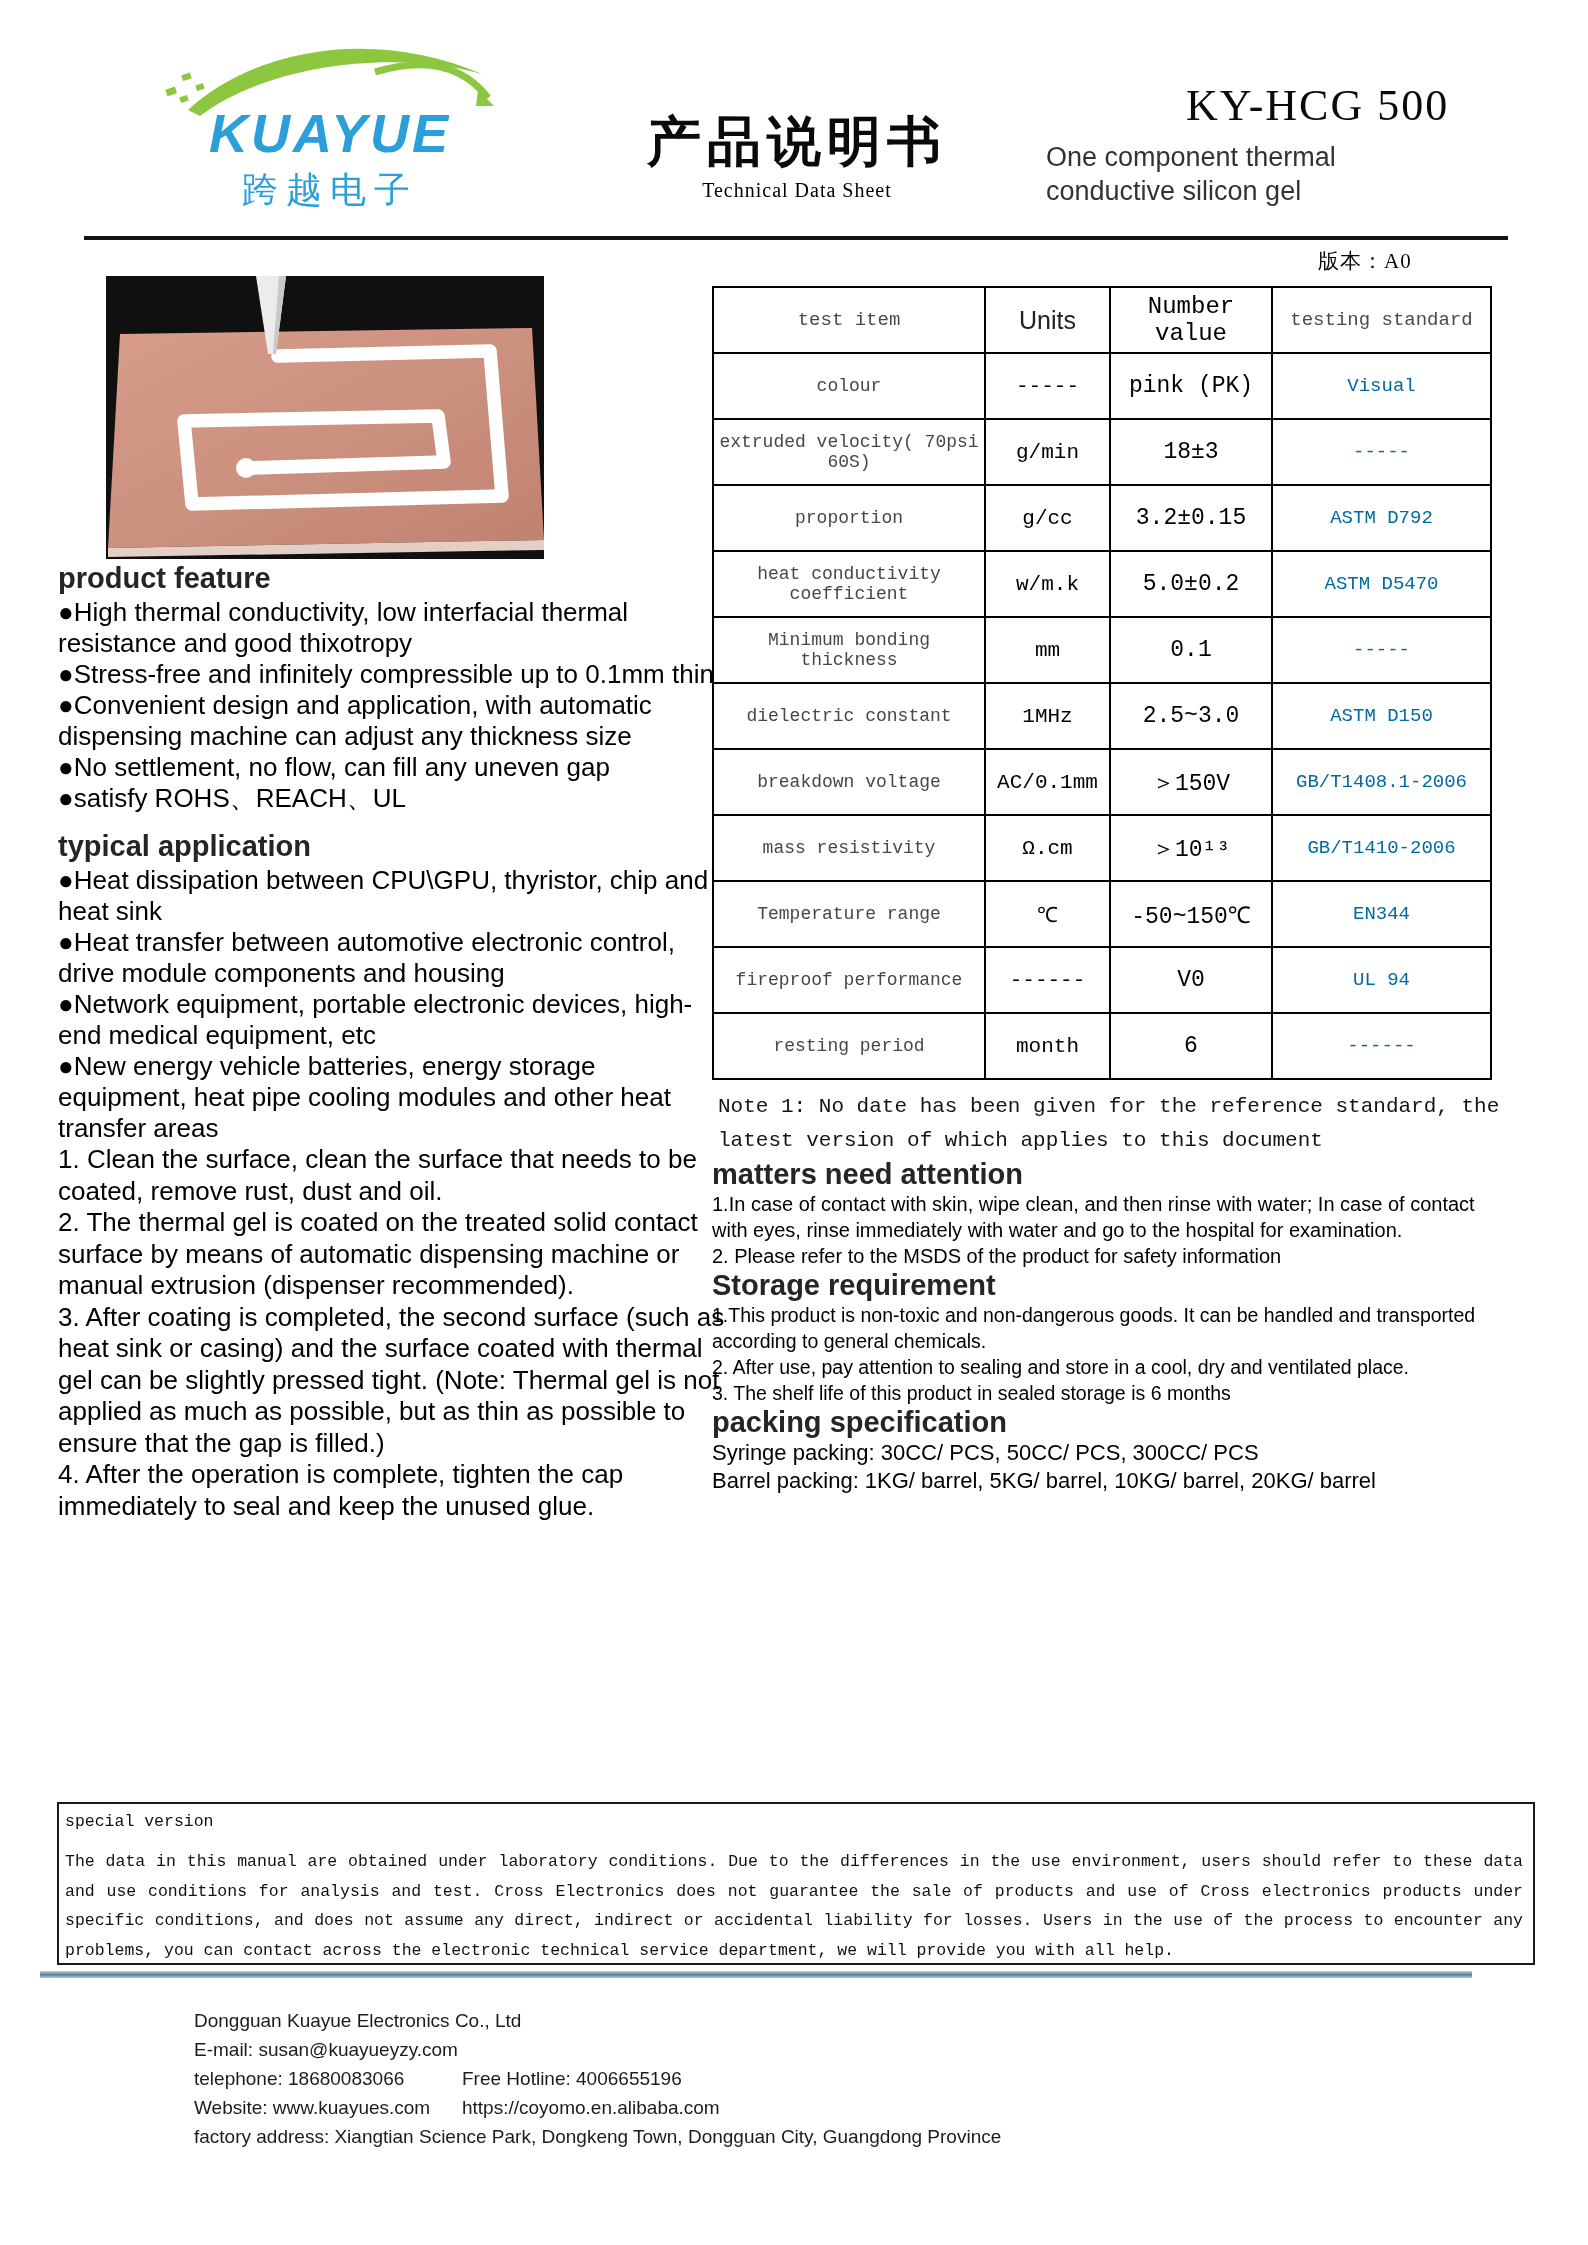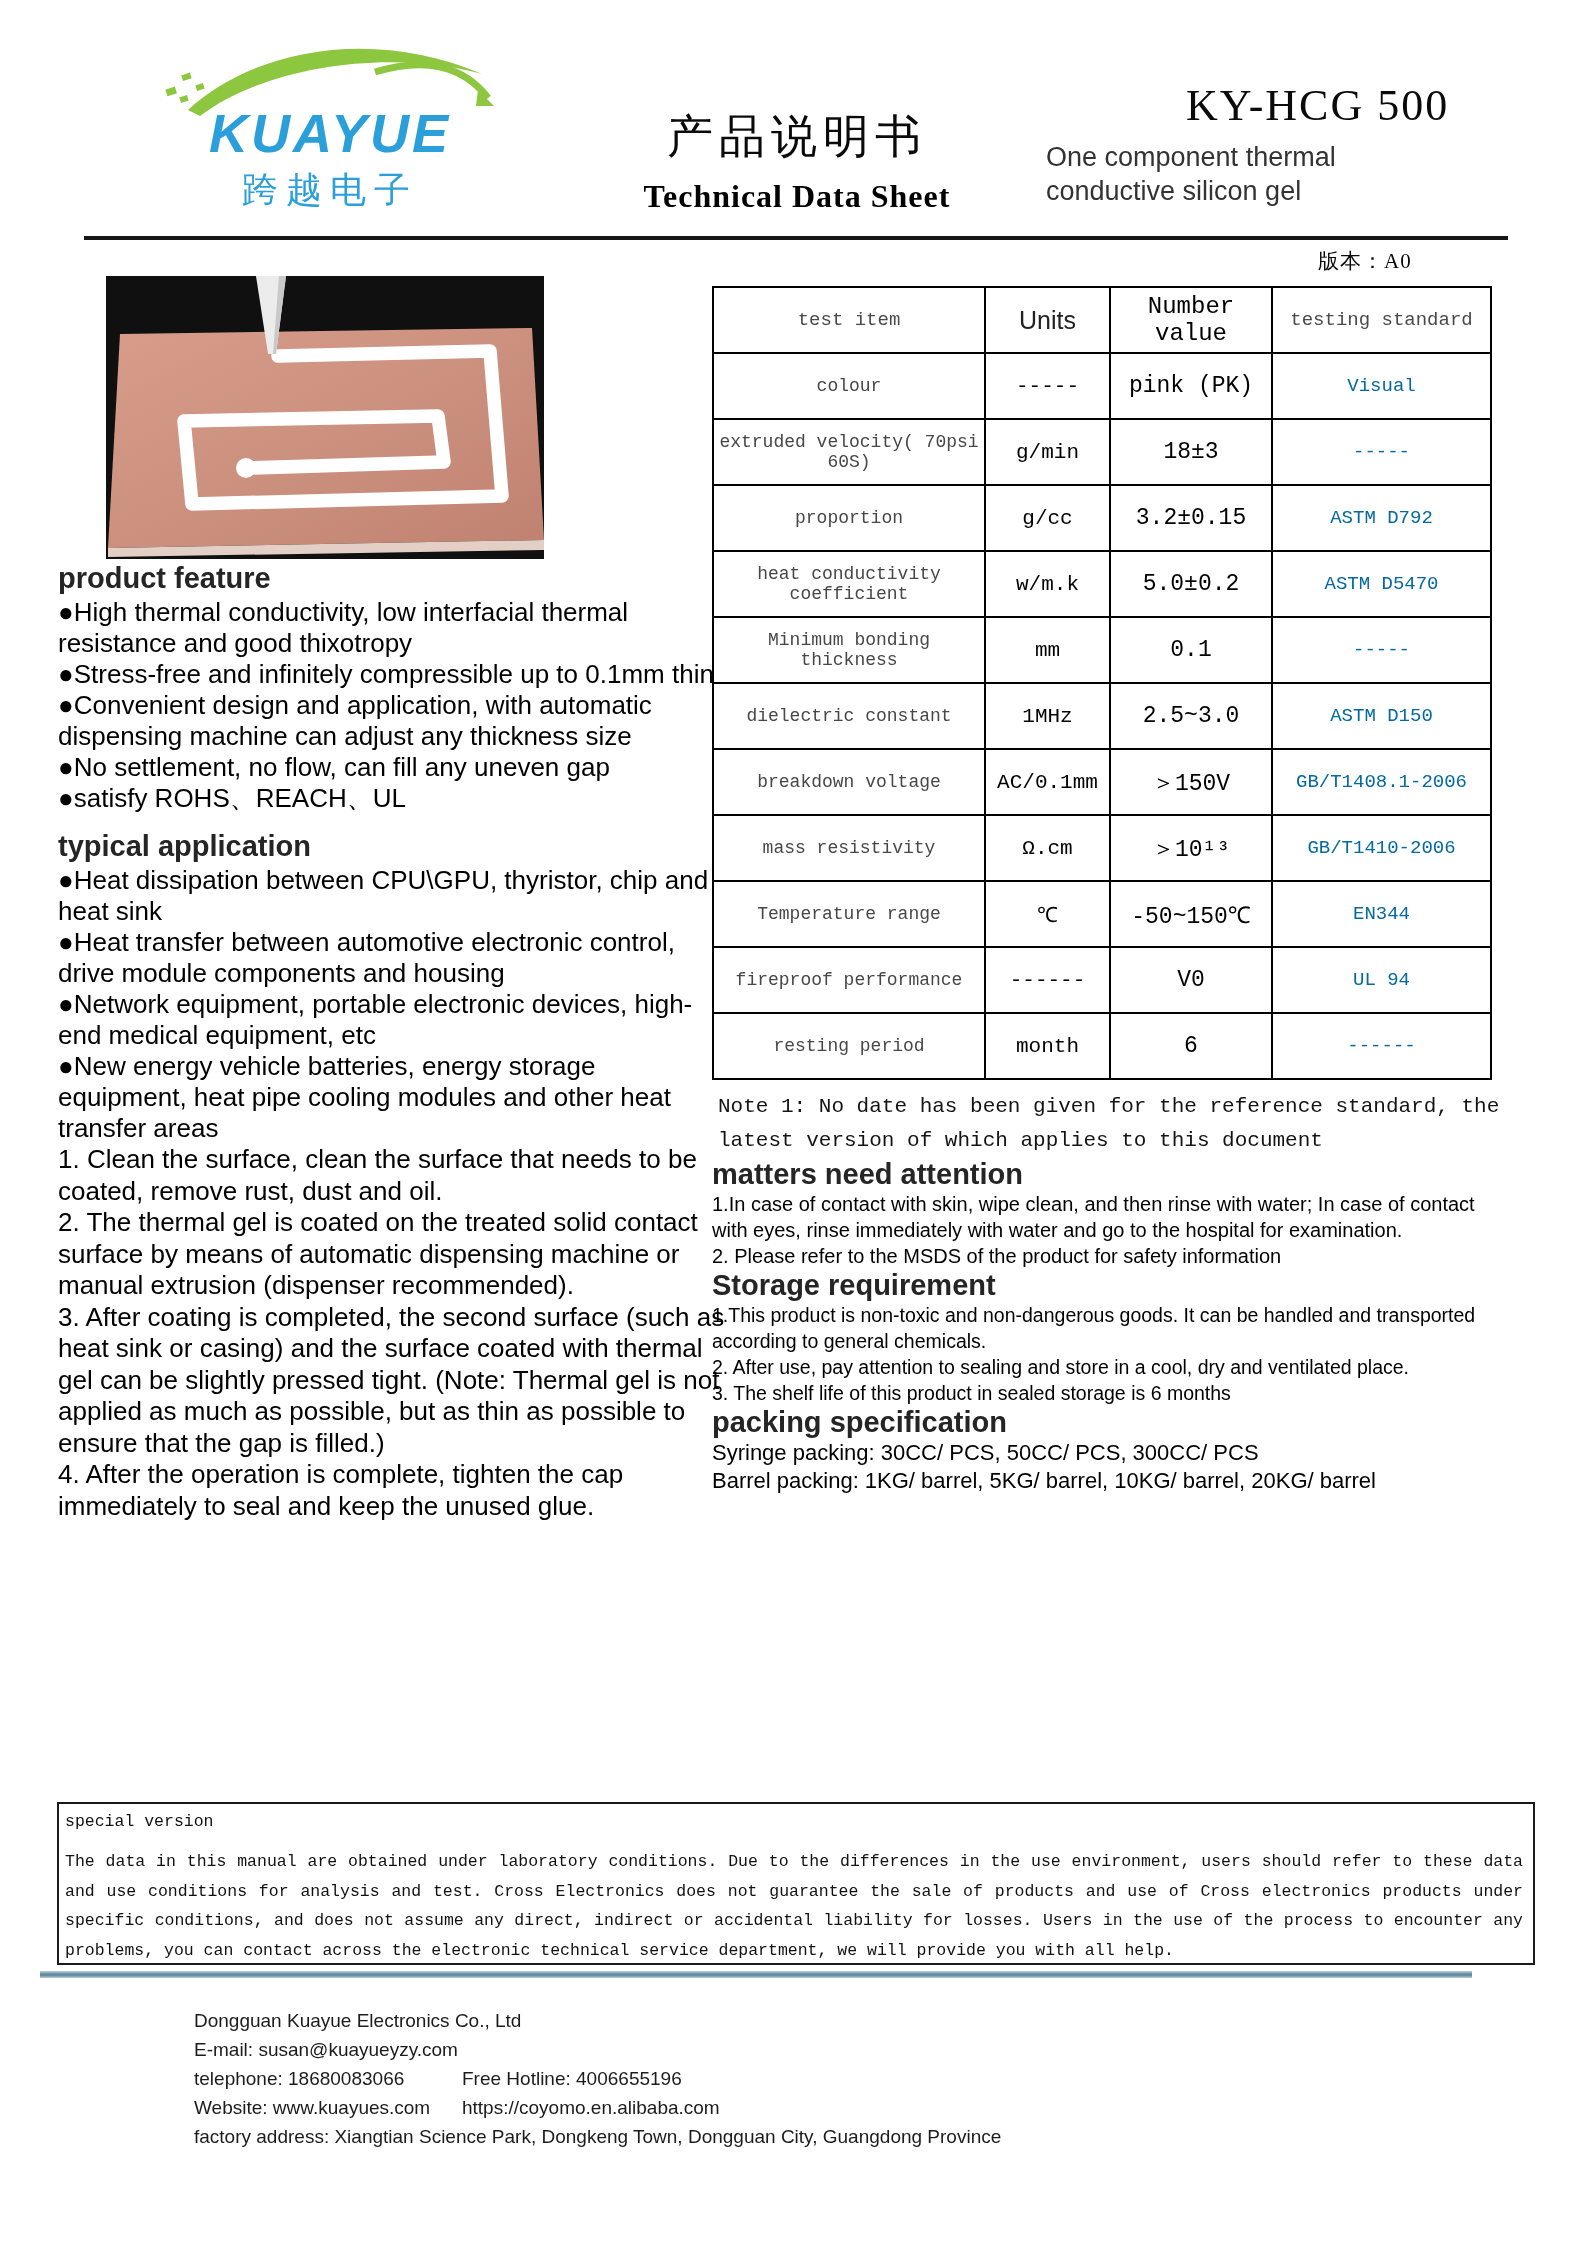--- a/index.html
+++ b/index.html
@@ -8,22 +8,22 @@
     position: relative; width: 1588px; height: 2245px;
     background: #ffffff; margin: 0 auto; overflow: hidden;
     font-family: "Liberation Sans", sans-serif; color:#000;
   }
   
   .logo-wrap { position:absolute; left:140px; top:26px; width:380px; height:185px; text-align:center; }
   .logo-swoosh { display:block; margin:0 auto; }
   .logo-name { font-size:54px; font-weight:800; font-style:italic; color:#2b9fd9; letter-spacing:3px; margin-top:-16px; }
   .logo-cn { font-size:36px; font-weight:400; color:#2b9fd9; letter-spacing:8px; margin-top:2px; }
   .doc-title { position:absolute; left:612px; top:106px; width:370px; text-align:center; }
-  .doc-title-cn { font-family:"Liberation Serif", serif; font-size:46px; font-weight:400; letter-spacing:6px; color:#0a0a0a; }
-  .doc-title-en { font-family:"Liberation Serif", serif; font-size:32px; font-weight:700; margin-top:10px; letter-spacing:1px; }
+  .doc-title-cn { font-family:"Liberation Serif", serif; font-size:54px; font-weight:700; letter-spacing:6px; color:#0a0a0a; }
+  .doc-title-en { font-family:"Liberation Serif", serif; font-size:20px; font-weight:400; letter-spacing:1px; }
   .product-head { position:absolute; left:1046px; top:80px; width:470px; }
   .product-code { font-family:"Liberation Serif", serif; font-size:44px; color:#0a0a0a; padding-left:140px; letter-spacing:2px; white-space:nowrap; }
   .product-desc { font-size:27px; color:#333; margin-top:10px; line-height:1.25; width:340px; }
   .header-rule { position:absolute; left:84px; top:236px; width:1424px; height:4px; background:#151515; }
   .version { position:absolute; left:1318px; top:247px; font-family:"Liberation Serif", serif; font-size:21px; color:#0a0a0a; letter-spacing:1px; }
 
   
   .photo { position:absolute; left:106px; top:276px; width:438px; height:283px; }
 
   

